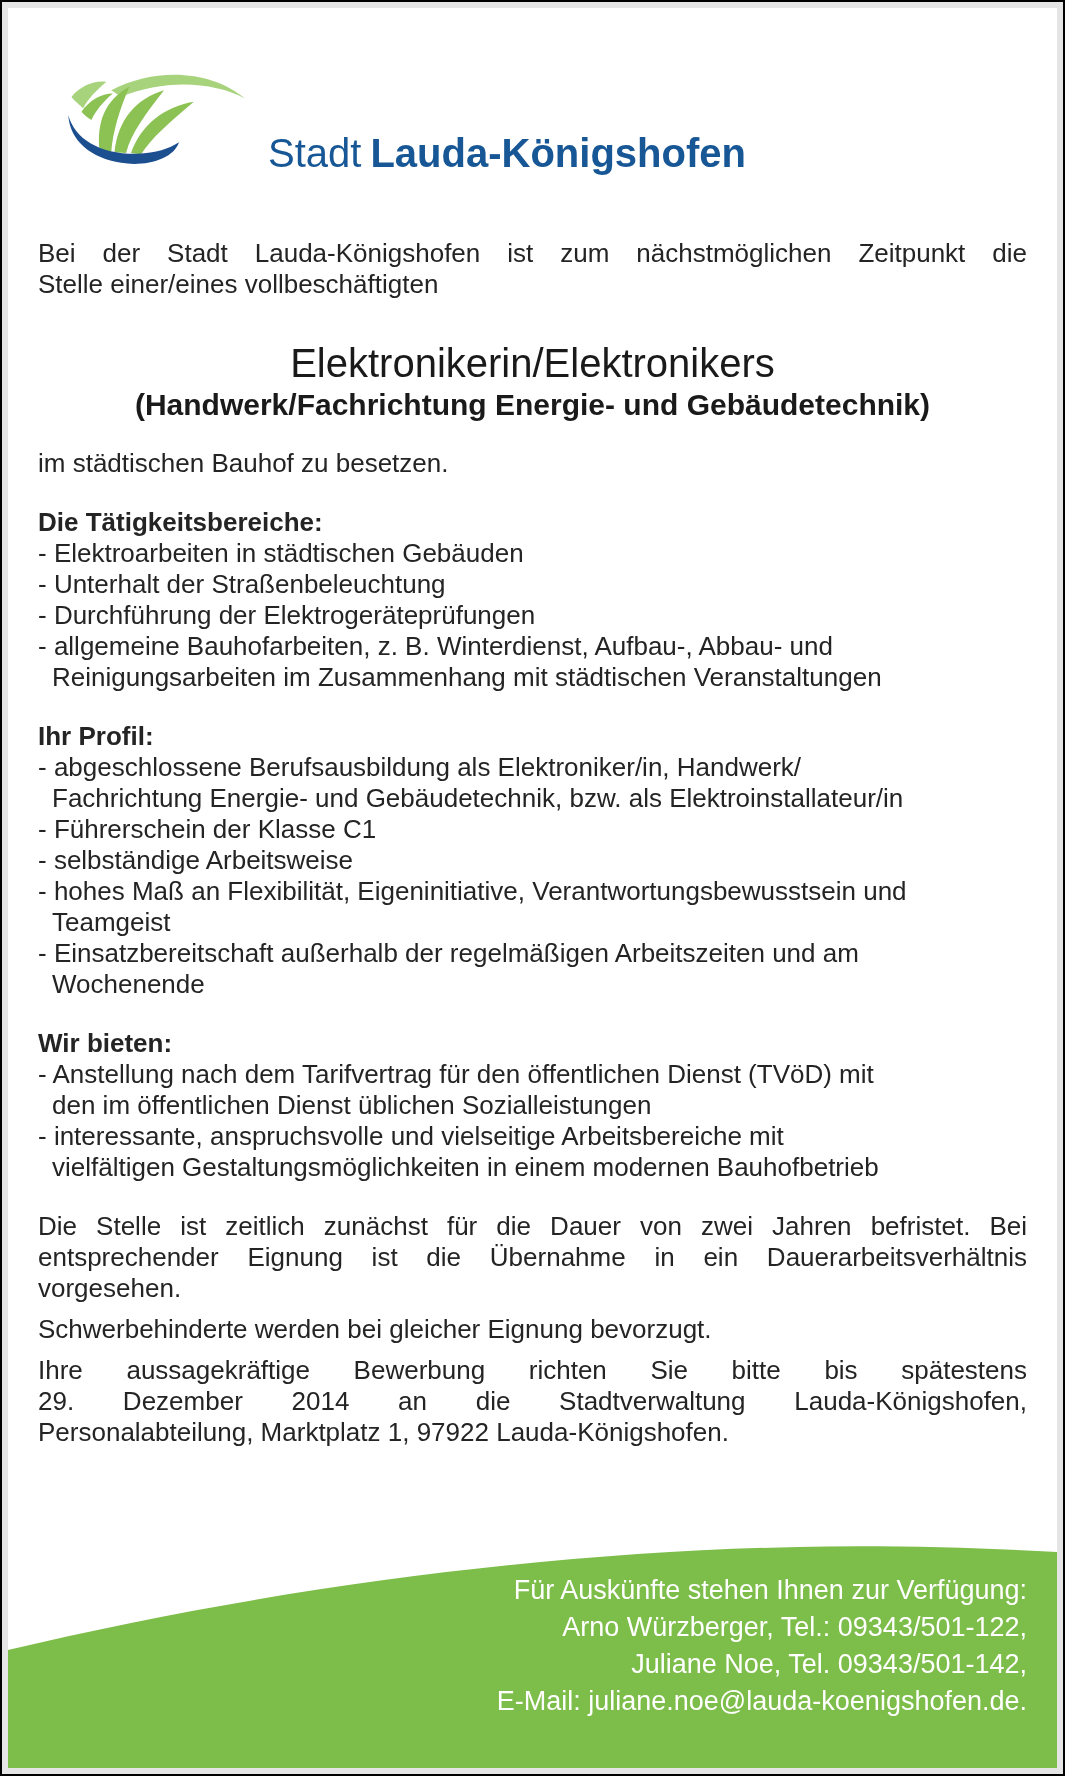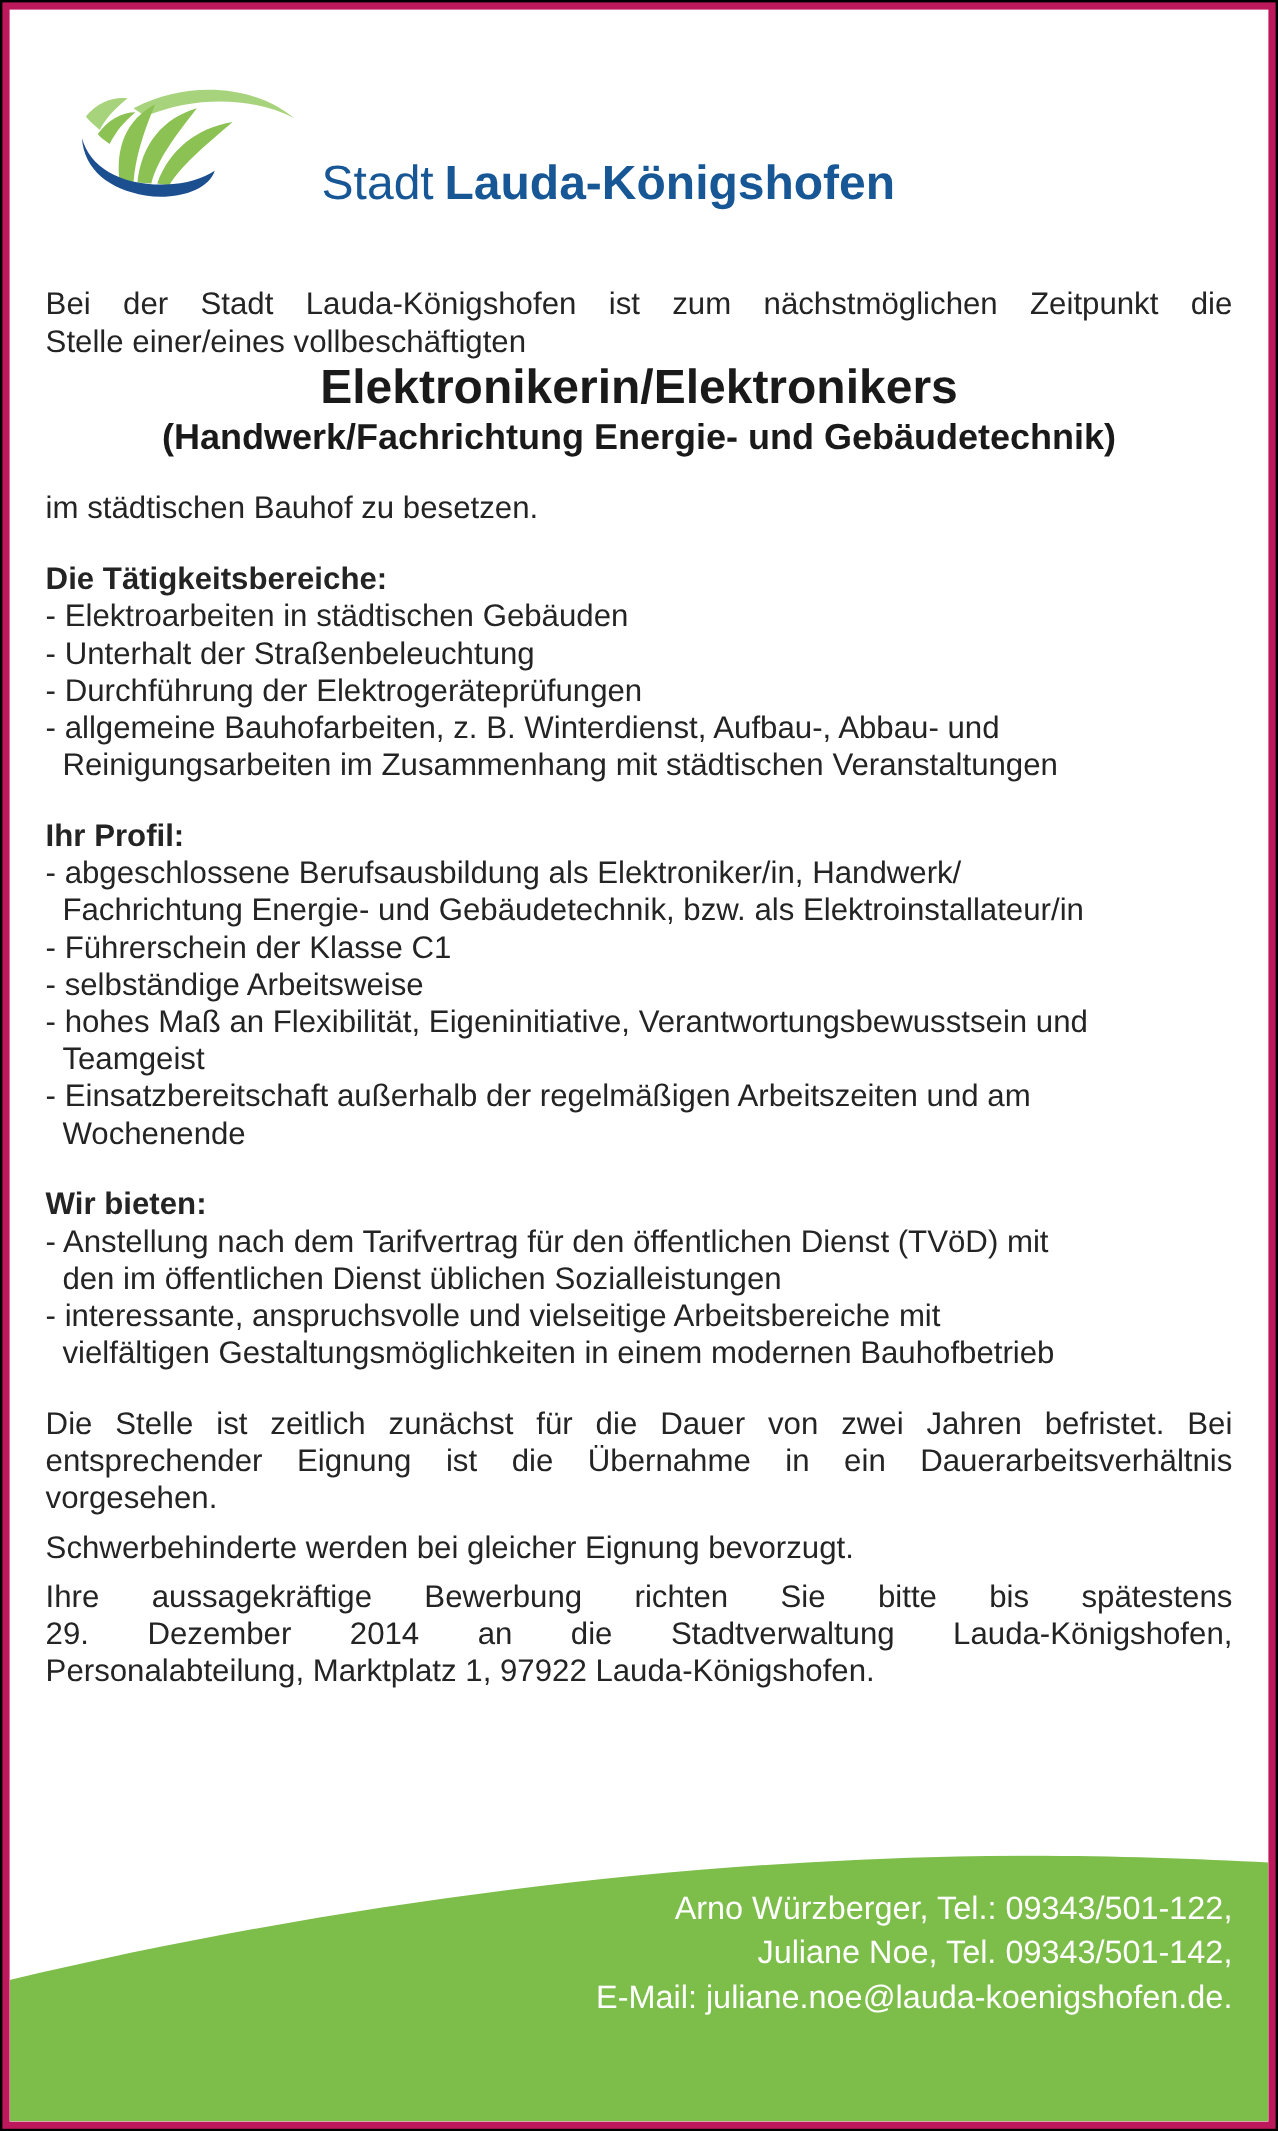--- a/index.html
+++ b/index.html
@@ -3,40 +3,40 @@
 <meta charset="utf-8">
 <style>
   html,body { margin:0; padding:0; background:#555; }
   .frame {
     width:1065px; height:1776px; box-sizing:border-box;
     background:#000; padding:2px;
     font-family:"Liberation Sans","DejaVu Sans",sans-serif;
   }
   .border {
     width:100%; height:100%; box-sizing:border-box;
-    background:#be185d; padding:6px;
+    background:#e5e5e5; padding:6px;
   }
   .page {
     position:relative; width:100%; height:100%; box-sizing:border-box;
     background:#ffffff; overflow:hidden;
     color:#222222;
     padding:0 30px;
   }
   
   .logo-row { margin:64px 0 0 22px; display:flex; align-items:flex-end; height:110px; }
   .logo-mark { width:190px; height:110px; flex:0 0 auto; }
   .logo-text { margin:0 0 6px 18px; font-size:40px; color:#175795; white-space:nowrap; }
   .logo-prefix { font-weight:400; margin-right:9px; }
   .logo-name { font-weight:700; }
   
   .bodytext { font-size:26px; line-height:31px; color:#242424; }
   .intro { margin-top:56px; }
   .jline { text-align:justify; text-align-last:justify; }
   .lline { text-align:left; }
-  .job-title { text-align:center; font-weight:700; font-size:40px; line-height:46px; color:#1a1a1a; }
+  .job-title { margin-top:40px; text-align:center; font-weight:400; font-size:40px; line-height:46px; color:#1a1a1a; }
   .job-subtitle { text-align:center; font-weight:700; font-size:30px; line-height:38px; color:#1a1a1a; }
   .loc-line { margin-top:24px; }
   .sec { margin-top:28px; }
   .sec-head { font-weight:700; }
   .bullet { white-space:pre-line; padding-left:14px; text-indent:-14px; }
   .para { margin-top:28px; }
   .para-tight { margin-top:10px; }
   
   .footer { position:absolute; left:0; right:0; bottom:0; height:222px; }
   .footer svg { position:absolute; left:0; top:0; width:100%; height:100%; display:block; }
@@ -124,20 +124,21 @@
         <div class="jline">Ihre aussagekräftige Bewerbung richten Sie bitte bis spätestens</div>
         <div class="jline">29. Dezember 2014 an die Stadtverwaltung Lauda-Königshofen,</div>
         <div class="lline">Personalabteilung, Marktplatz 1, 97922 Lauda-Königshofen.</div>
       </div>
 
       <div class="footer">
         <svg viewBox="0 0 1049 222" preserveAspectRatio="none" aria-hidden="true">
           <path d="M0,104 C260,42 540,6 790,1 C880,-1 975,2 1049,6 L1049,222 L0,222 Z" fill="#7dbd4a"></path>
         </svg>
         <div class="footer-text">
+          <div>Für Auskünfte stehen Ihnen zur Verfügung:</div>
           <div>Arno Würzberger, Tel.: 09343/501-122,</div>
           <div>Juliane Noe, Tel. 09343/501-142,</div>
           <div>E-Mail: juliane.noe@lauda-koenigshofen.de.</div>
         </div>
       </div>
 
     </div>
   </div>
 </div>
 

